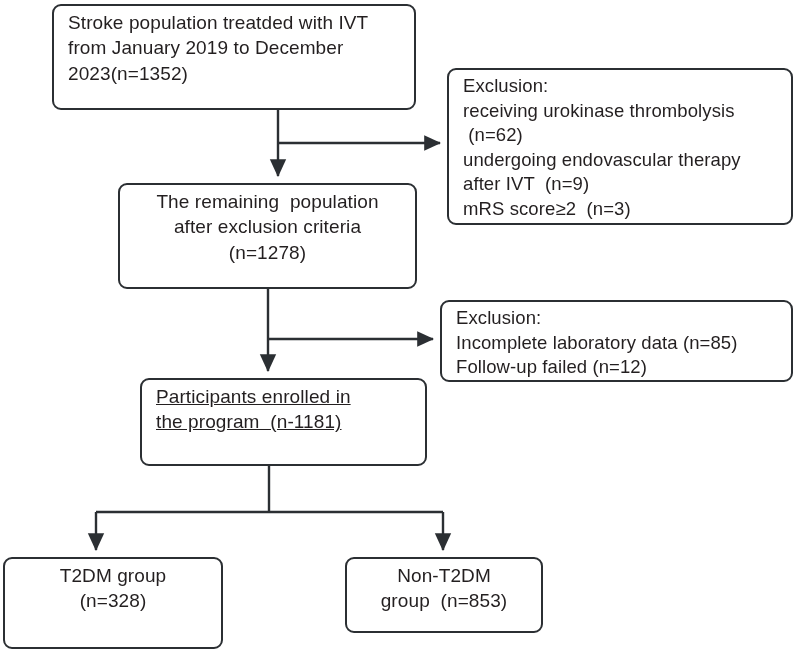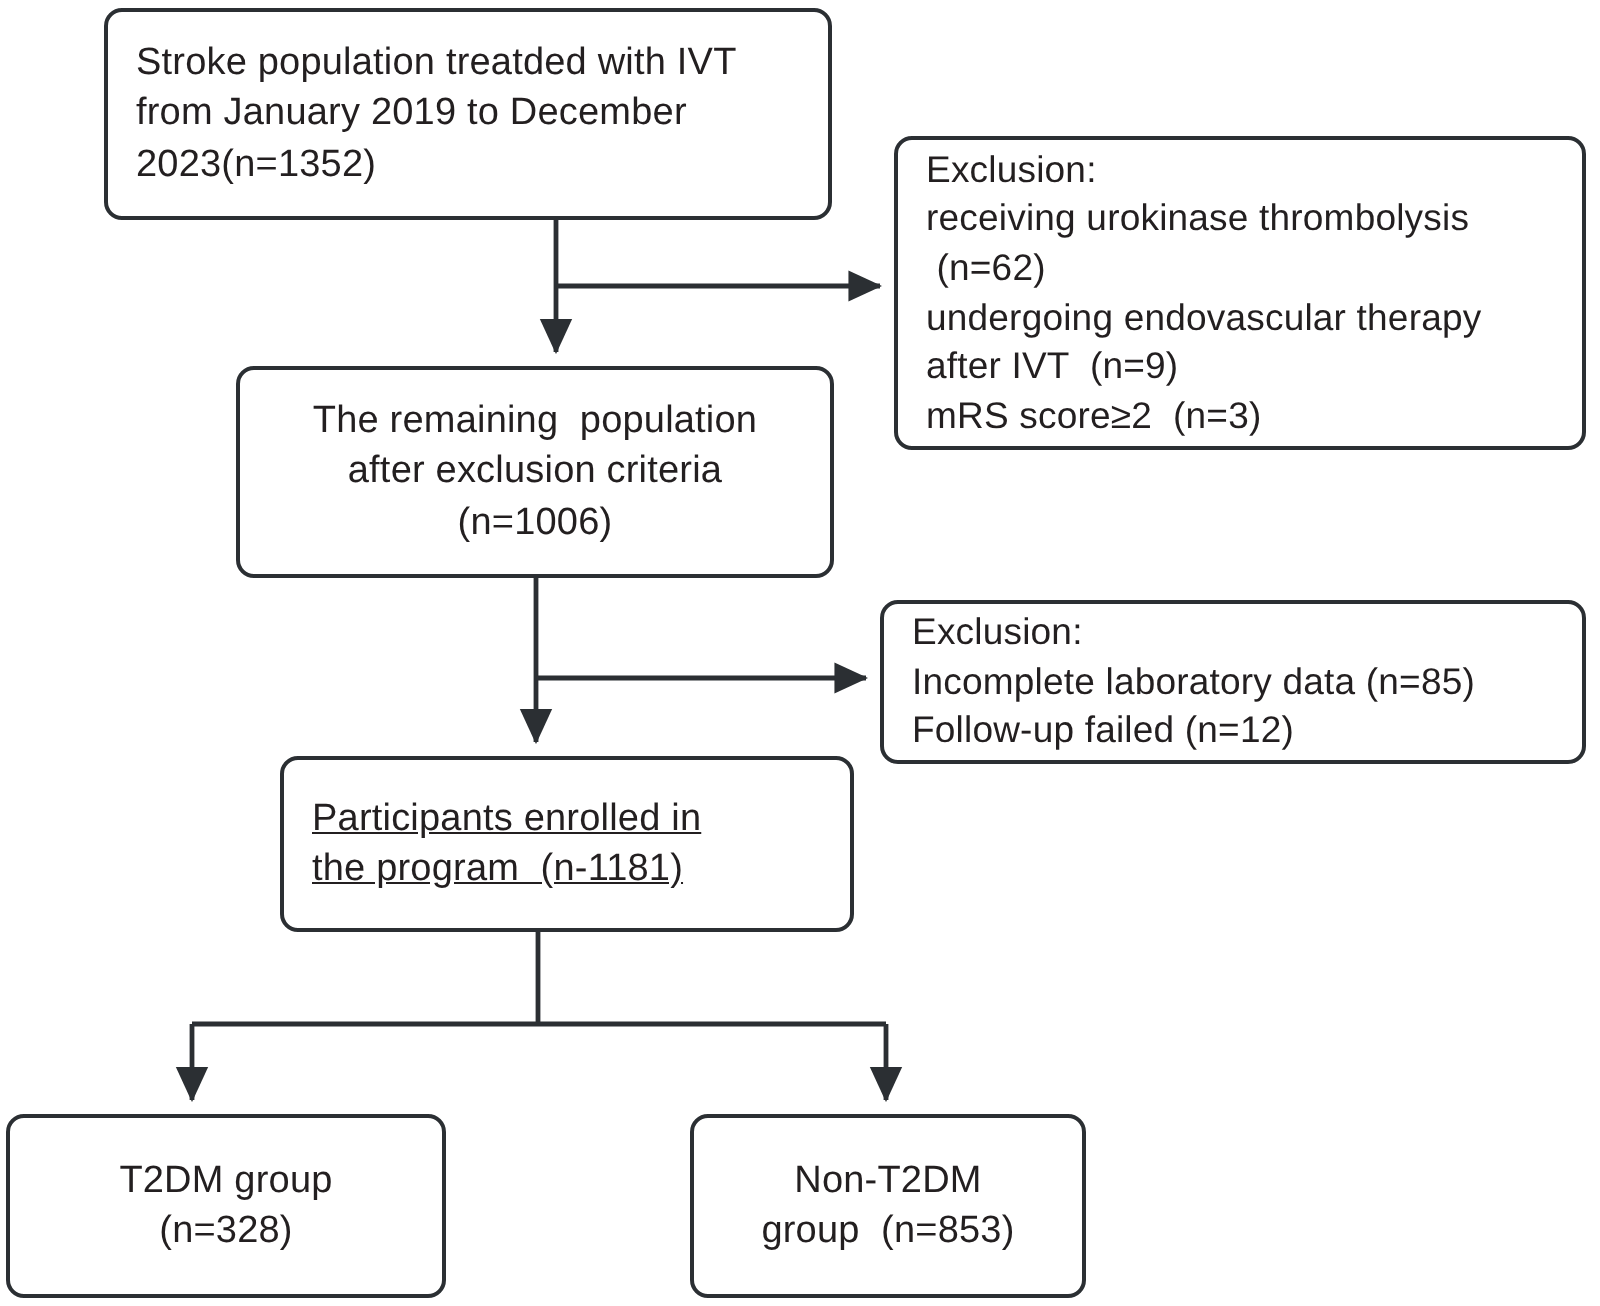--- a/index.html
+++ b/index.html
@@ -28,21 +28,20 @@
     pointer-events: none;
   }
   .node {
     position: absolute;
     box-sizing: border-box;
     border: 2.2px solid #2b2f33;
     border-radius: 9px;
     background: #ffffff;
     display: flex;
     flex-direction: column;
-    justify-content: center;
     font-size: 19px;
     line-height: 1.33;
     letter-spacing: 0.1px;
     color: #231f20;
     white-space: pre-wrap;
   }
   .node.pad-left {
     align-items: flex-start;
     text-align: left;
     padding: 4px 10px 4px 14px;
@@ -57,21 +56,21 @@
     width: 100%;
   }
 
   
   #node-enrollment     { left: 52px;  top: 4px;   width: 364px; height: 106px; }
   #node-exclusion-1    { left: 447px; top: 68px;  width: 346px; height: 157px; font-size: 18.5px; }
   #node-remaining      { left: 118px; top: 183px; width: 299px; height: 106px; }
   #node-exclusion-2    { left: 440px; top: 300px; width: 353px; height: 82px;  font-size: 18.5px; }
   #node-participants   { left: 140px; top: 378px; width: 287px; height: 88px; text-decoration: underline;  }
   #node-t2dm           { left: 3px;   top: 557px; width: 220px; height: 92px;  }
-  #node-non-t2dm       { left: 345px; top: 557px; width: 198px; height: 92px;  }
+  #node-non-t2dm       { left: 345px; top: 557px; width: 198px; height: 76px;  }
 </style>
 </head>
 <body>
 
 <div id="flow-canvas">
 
   <svg id="connector-layer" viewBox="0 0 800 653" width="800" height="653" xmlns="http://www.w3.org/2000/svg">
     <defs>
       <marker id="arrow-right" viewBox="0 0 10 10" refX="9.4" refY="5" markerWidth="7" markerHeight="7" orient="auto-start-reverse">
         <path d="M 0 0.4 L 10 5 L 0 9.6 z" fill="#2b2f33"></path>
@@ -112,21 +111,21 @@
 receiving urokinase thrombolysis
  (n=62)
 undergoing endovascular therapy
 after IVT  (n=9)
 mRS score≥2  (n=3)</span>
   </div>
 
   <div class="node pad-center" id="node-remaining">
     <span class="node-text">The remaining  population
 after exclusion criteria
-(n=1006)</span>
+(n=1278)</span>
   </div>
 
   <div class="node pad-left" id="node-exclusion-2">
     <span class="node-text">Exclusion:
 Incomplete laboratory data (n=85)
 Follow-up failed (n=12)</span>
   </div>
 
   <div class="node pad-left" id="node-participants">
     <span class="node-text">Participants enrolled in

